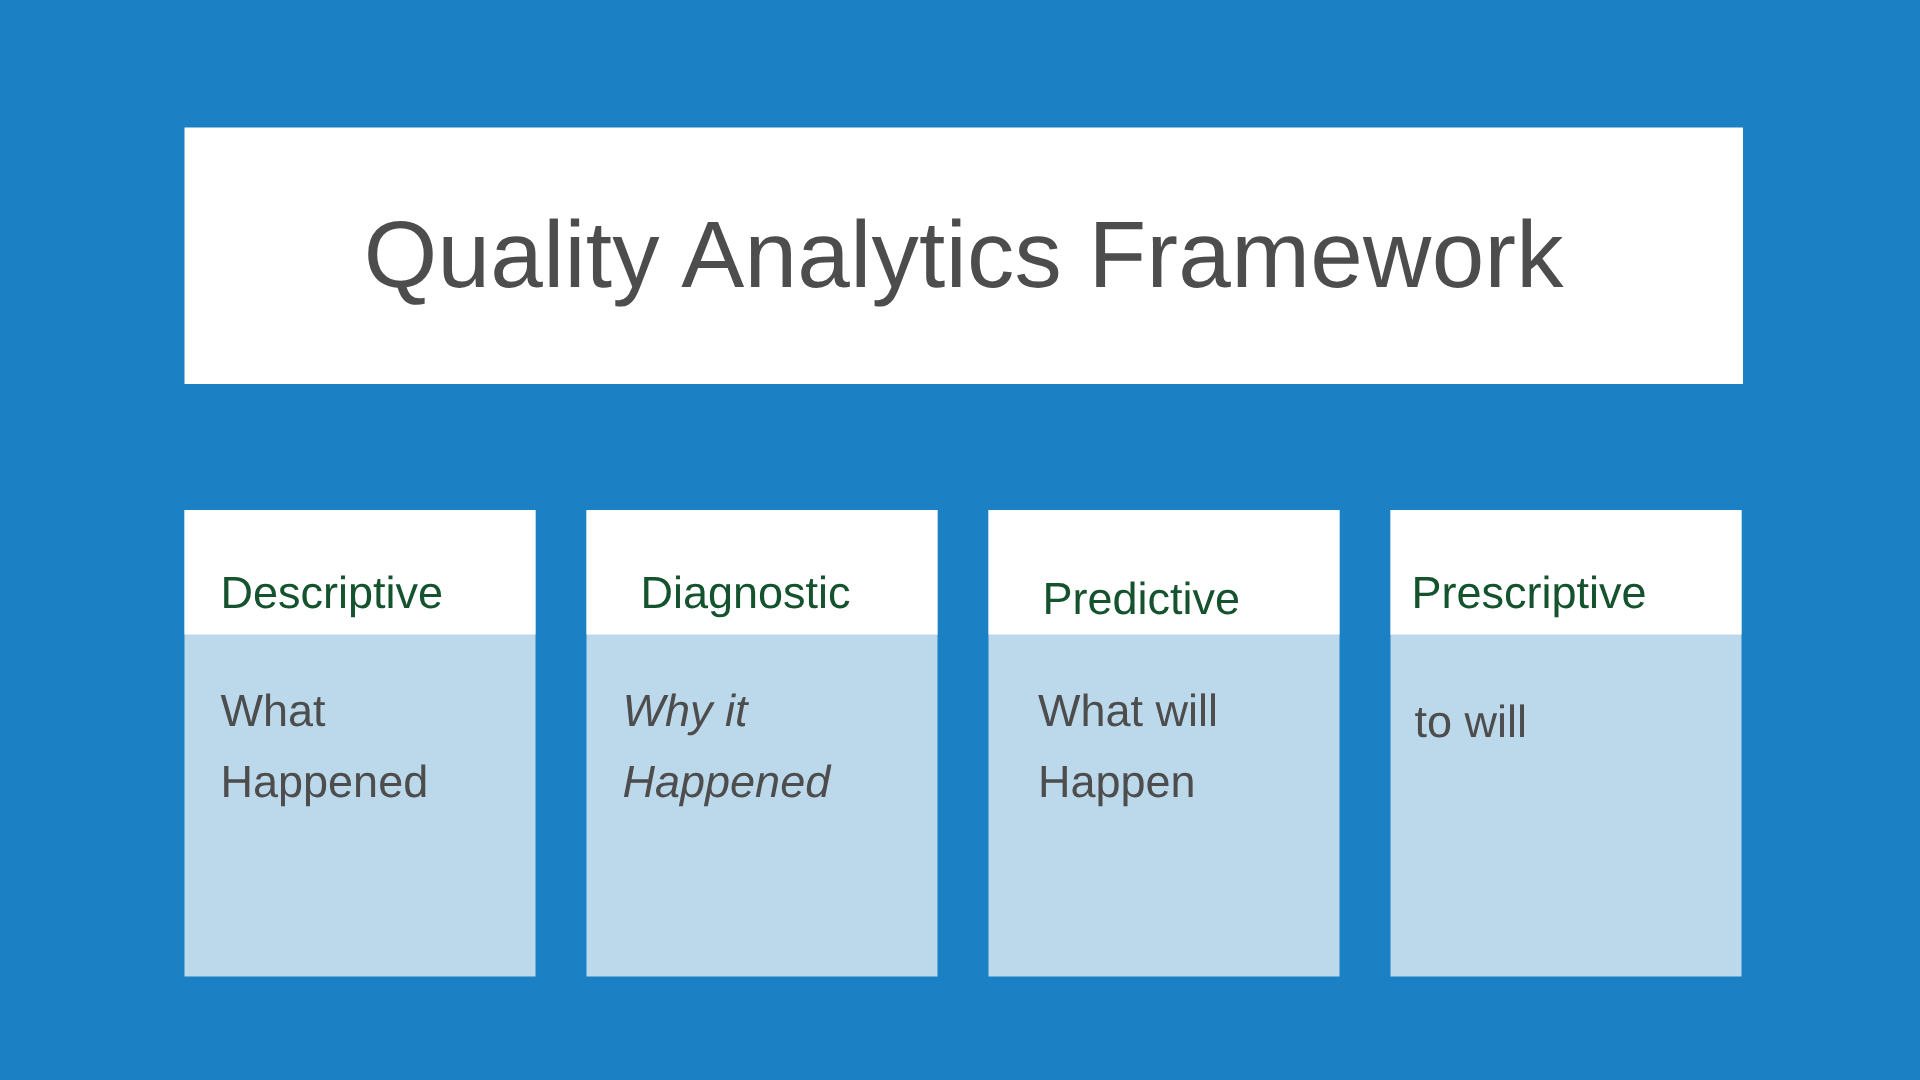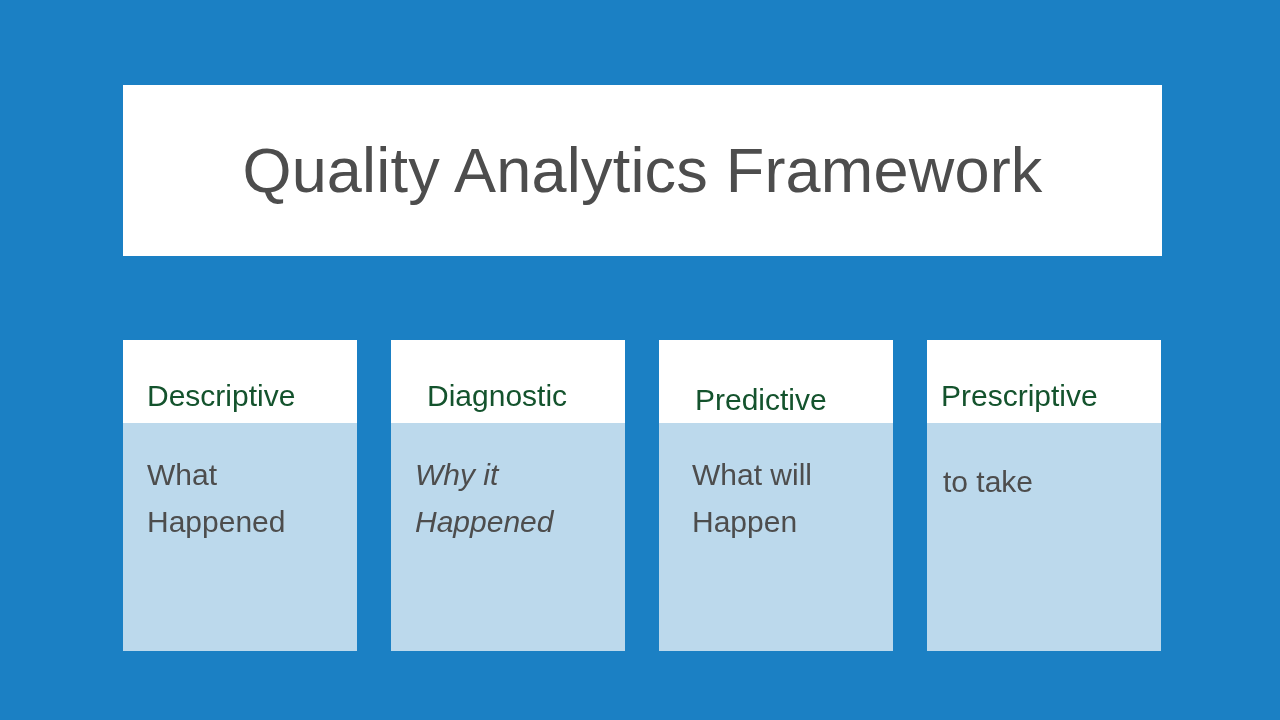--- a/index.html
+++ b/index.html
@@ -151,19 +151,19 @@
         </div>
       </div>
     </div>
 
     <div class="card" data-index="3">
       <div class="card-header">
         <span class="card-header-text">Prescriptive</span>
       </div>
       <div class="card-body">
         <div class="card-body-text">
-          <span class="body-line">to take</span>
+          <span class="body-line">to will</span>
         </div>
       </div>
     </div>
 
   </div>
 </div>
 
 </body></html>

